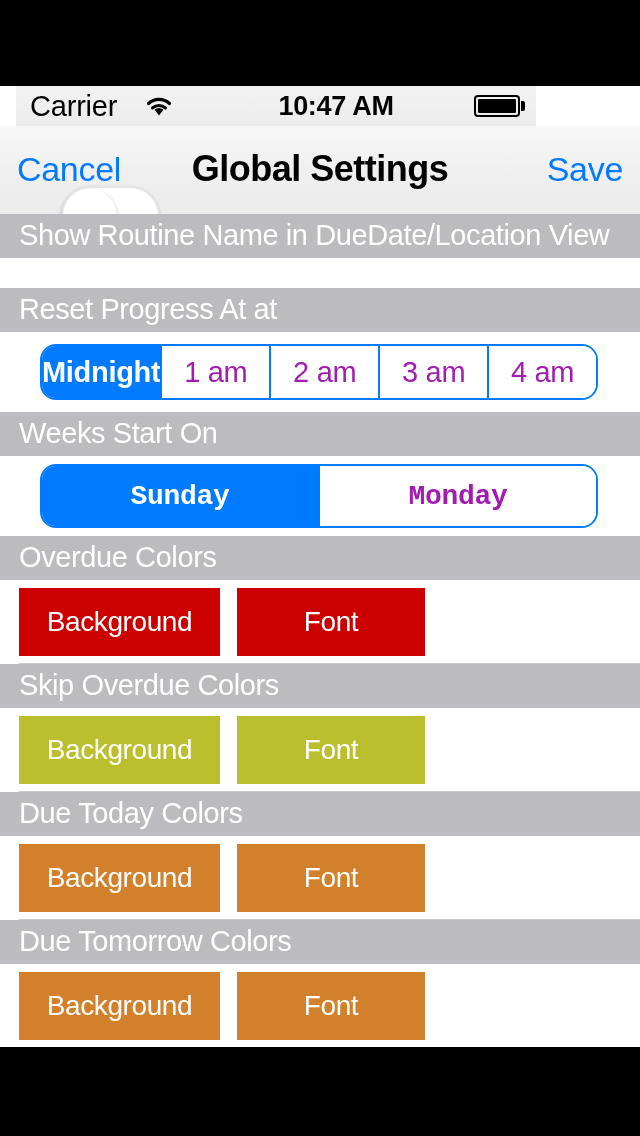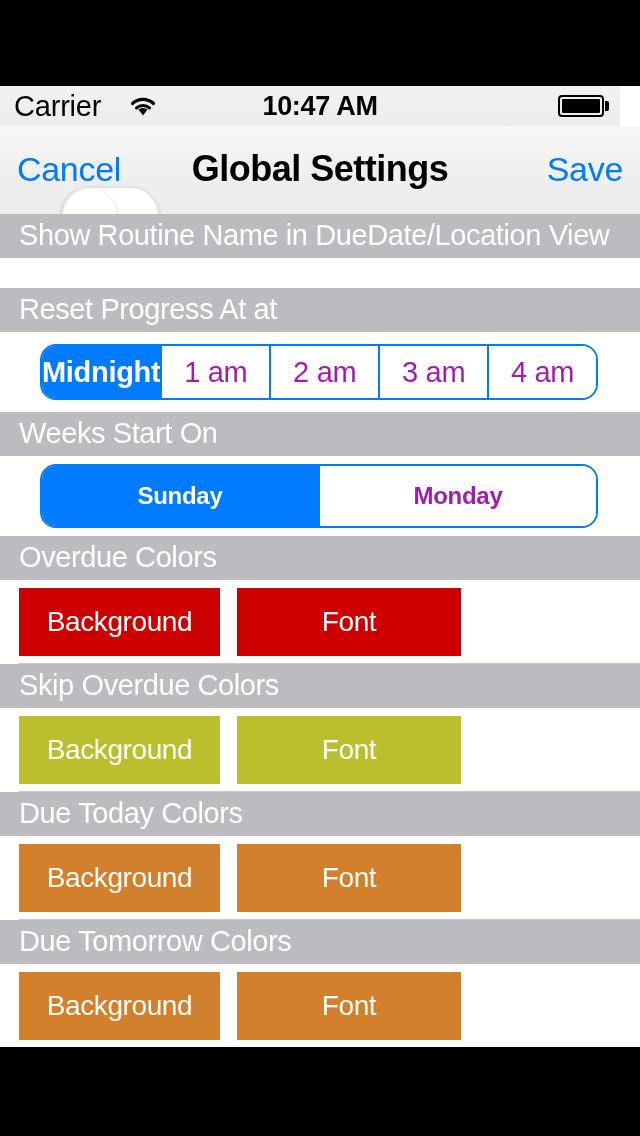--- a/index.html
+++ b/index.html
@@ -34,22 +34,22 @@
   #letterbox-bottom {
     position: absolute;
     left: 0; top: 1047px;
     width: 640px; height: 89px;
     background: #000000;
   }
 
   
   .statusbar {
     position: absolute;
-    left: 0; top: 0;
-    width: 620px; height: 40px;
+    left: 16px; top: 0;
+    width: 520px; height: 40px;
     background: linear-gradient(to bottom, #f2f2f2 0%, #ececed 100%);
   }
   .sb-carrier {
     position: absolute;
     left: 14px; top: 4px;
     font-size: 29px;
     color: #000;
     letter-spacing: -0.2px;
   }
   .sb-wifi {
@@ -207,40 +207,40 @@
     box-sizing: border-box;
     cursor: pointer;
     letter-spacing: -0.3px;
   }
   .seg:first-child { border-left: none; }
   .seg.selected {
     background: #007aff;
     color: #ffffff;
     font-weight: bold;
   }
-  .segmented.two .seg { font-size: 24px; font-weight: bold; }
+  .segmented.two .seg { font-size: 28px; font-weight: bold; font-family: Liberation Mono, monospace; }
   .segmented.two { height: 64px; margin-left: 40px; margin-right: 42px; }
 
   
   .row-colors {
     height: 84px;
     position: relative;
   }
   .swatch {
     position: absolute;
     top: 8px;
     height: 68px;
     display: flex;
     align-items: center;
     justify-content: center;
     cursor: pointer;
     box-sizing: border-box;
   }
   .swatch-bg   { left: 19px;  width: 201px; }
-  .swatch-font { left: 237px; width: 224px; }
+  .swatch-font { left: 237px; width: 188px; }
   .swatch-label {
     font-size: 28px;
     color: #ffffff;
     letter-spacing: -0.4px;
     white-space: nowrap;
   }
 
   .row-sep {
     position: absolute;
     left: 19px;

